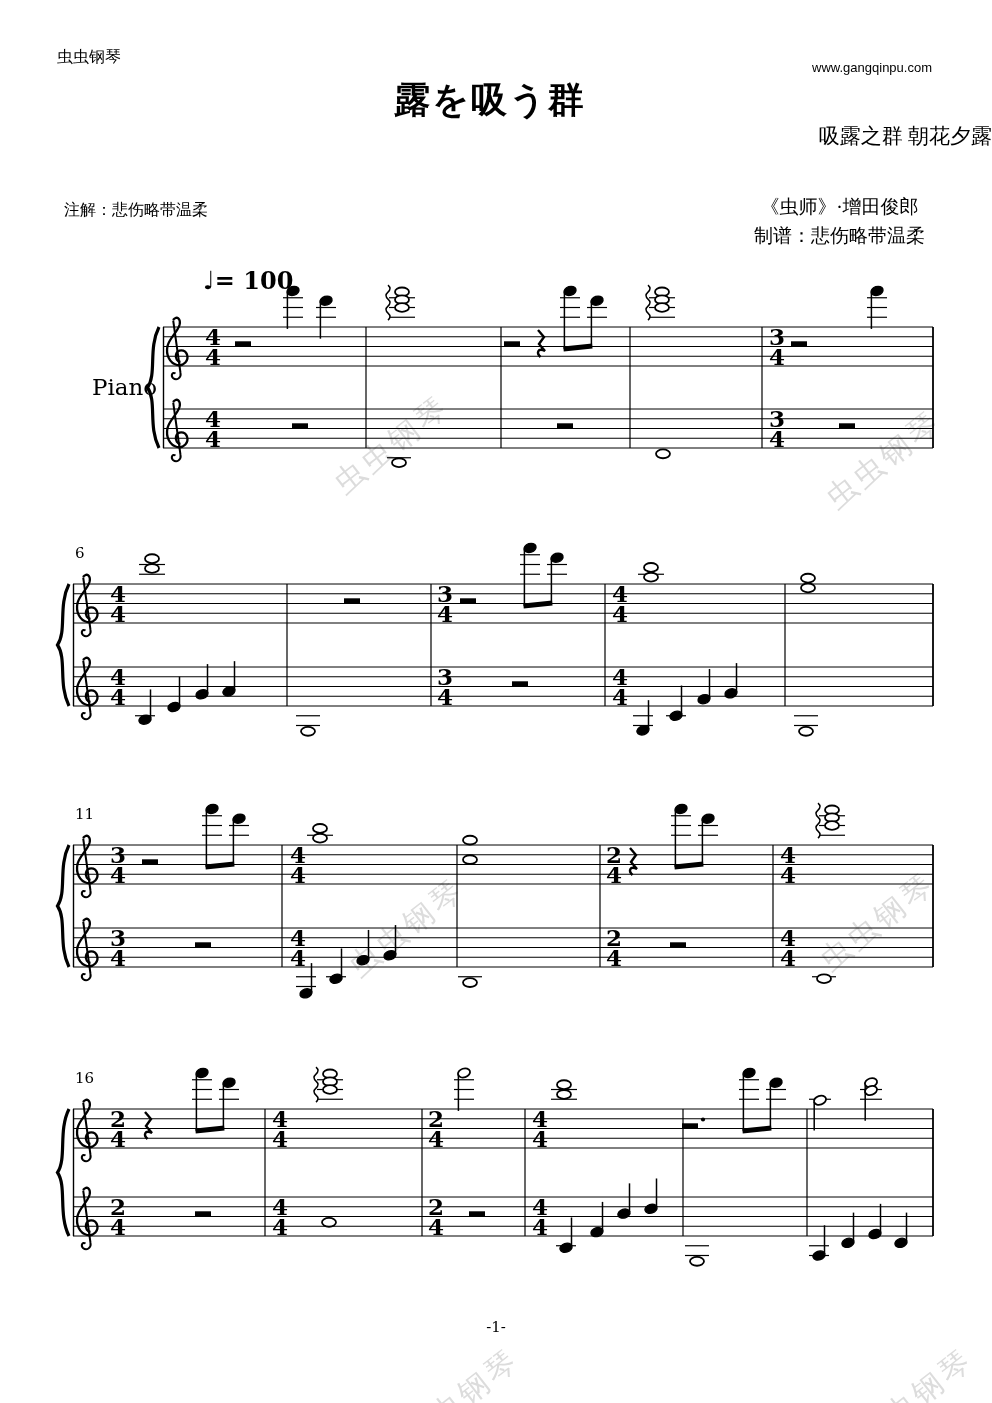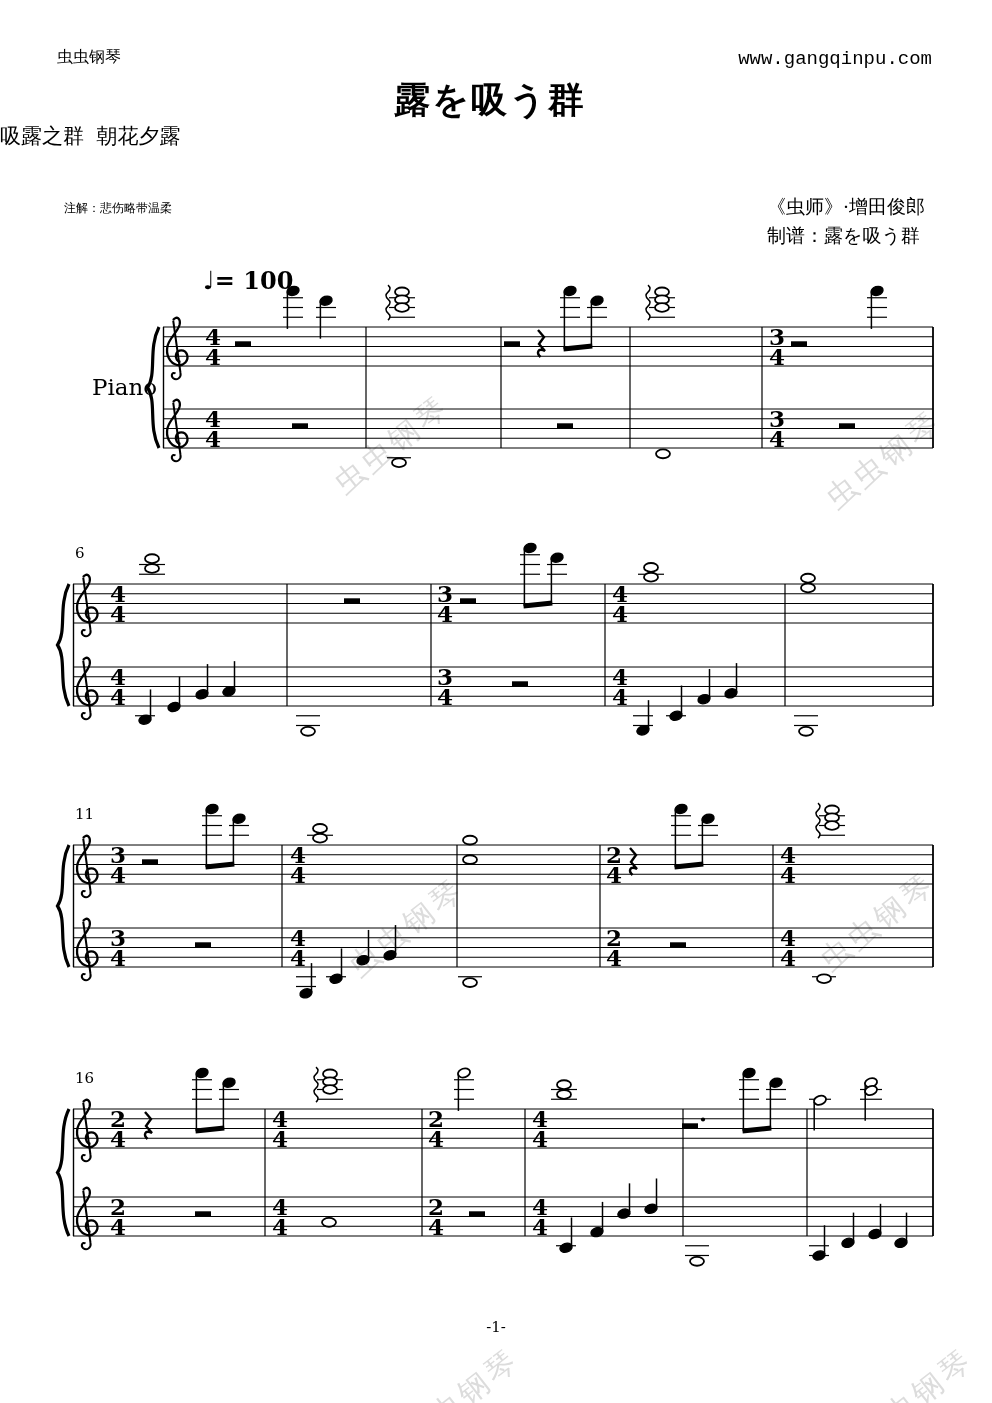--- a/index.html
+++ b/index.html
@@ -1,25 +1,25 @@
 <!DOCTYPE html>
 <html><head>
 <meta charset="utf-8">
 <style>
   html,body{margin:0;padding:0;background:#888;}
   .page{position:relative;width:992px;height:1403px;background:#ffffff;overflow:hidden;
         font-family:"DejaVu Sans",sans-serif;color:#000;}
   .hdr-left{position:absolute;left:57px;top:47px;font-size:16px;font-family:"DejaVu Serif",serif;}
-  .hdr-right{position:absolute;right:60px;top:48px;font-size:19px;font-family:Liberation Mono, monospace;}
+  .hdr-right{position:absolute;right:60px;top:60px;font-size:13px;font-family:Liberation Sans, sans-serif;}
   .title{position:absolute;left:0;right:12px;top:76px;text-align:center;font-size:36px;font-weight:bold;
          font-family:"DejaVu Serif",serif;letter-spacing:2px;}
-  .subtitle{position:absolute;left:0;right:0;top:122px;text-align:left;font-size:21px;
-         font-family:Liberation Mono, monospace;}
-  .annotation{position:absolute;left:64px;top:200px;font-size:12px;font-family:"DejaVu Serif",serif;}
-  .credits{position:absolute;right:67px;top:192px;text-align:left;font-size:19px;line-height:29px;
+  .subtitle{position:absolute;left:0;right:0;top:122px;text-align:right;font-size:21px;
+         font-family:Liberation Serif, serif;}
+  .annotation{position:absolute;left:64px;top:200px;font-size:16px;font-family:"DejaVu Serif",serif;}
+  .credits{position:absolute;right:67px;top:192px;text-align:center;font-size:19px;line-height:29px;
          font-family:"DejaVu Serif",serif;}
   .tempo{position:absolute;left:203px;top:266px;}
   .tempo .tg{font-size:25px;font-family:"DejaVu Sans",sans-serif;}
   .tempo .tt{font-size:24px;font-weight:bold;font-family:"DejaVu Serif",serif;}
   .piano{position:absolute;left:92px;top:374px;font-size:23px;font-family:"DejaVu Serif",serif;}
   .pagenum{position:absolute;left:0;right:0;top:1318px;text-align:center;font-size:15px;
          font-family:"DejaVu Serif",serif;}
   .wm{position:absolute;color:#dcdcdc;font-size:30px;letter-spacing:4px;white-space:nowrap;
       transform:translate(-50%,-50%) rotate(-38deg);font-family:"DejaVu Sans",sans-serif;}
   .w1{left:392px;top:445px;} .w2{left:884px;top:460px;}
@@ -38,21 +38,21 @@
   <div class="wm w5">虫虫钢琴</div>
   <div class="wm w6">虫虫钢琴</div>
 
   <div class="hdr-left">虫虫钢琴</div>
   <div class="hdr-right">www.gangqinpu.com</div>
   <div class="title">露を吸う群</div>
   <div class="subtitle">吸露之群 朝花夕露</div>
   <div class="annotation">注解：悲伤略带温柔</div>
   <div class="credits">
     <div>《虫师》·增田俊郎</div>
-    <div>制谱：露を吸う群</div>
+    <div>制谱：悲伤略带温柔</div>
   </div>
   <div class="tempo">
     <span class="tg">♩</span><span class="tt">= 100</span>
   </div>
   <div class="piano">Piano</div>
 
   <svg id="score" width="992" height="1403" viewBox="0 0 992 1403">
       <g>
         <line x1="163" y1="327" x2="933" y2="327" stroke="#000" stroke-width="1"></line>
         <line x1="163" y1="336.75" x2="933" y2="336.75" stroke="#000" stroke-width="1"></line>

